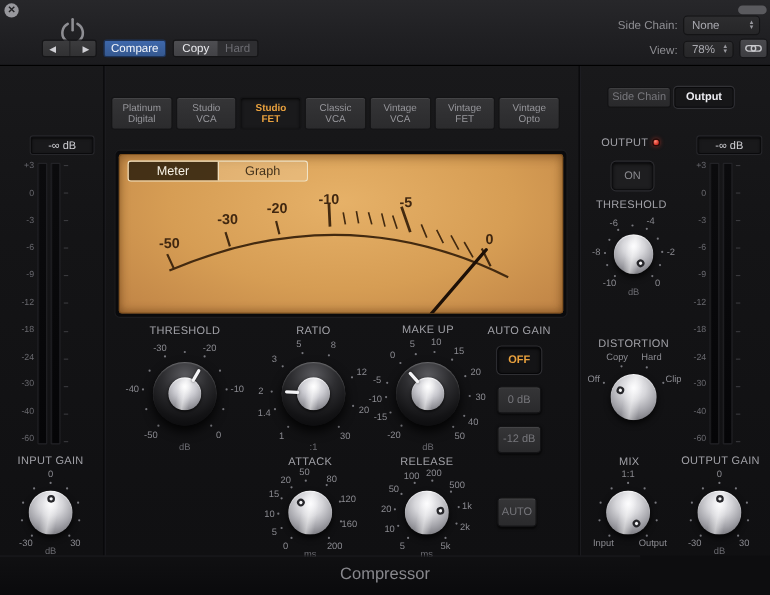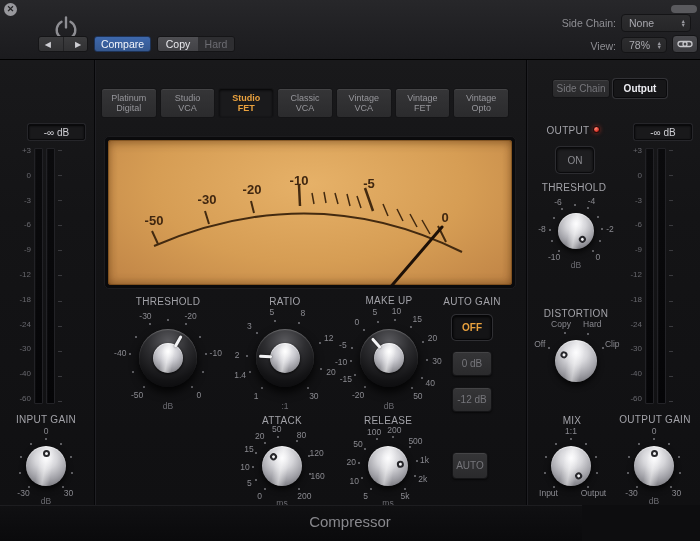--- a/index.html
+++ b/index.html
@@ -252,20 +252,24 @@
                  M280,76 L275,64 M295,81 L289,69 M309,87 L302,74 M322,94 L314,80" fill="none" stroke="#432a10" stroke-width="1.5"></path>
         <text x="46" y="85" text-anchor="middle" font-size="13" font-weight="bold" fill="#402710">-50</text>
         <text x="99" y="64" text-anchor="middle" font-size="13" font-weight="bold" fill="#402710">-30</text>
         <text x="144" y="54" text-anchor="middle" font-size="13" font-weight="bold" fill="#402710">-20</text>
         <text x="191" y="45" text-anchor="middle" font-size="13" font-weight="bold" fill="#402710">-10</text>
         <text x="261" y="48" text-anchor="middle" font-size="13" font-weight="bold" fill="#402710">-5</text>
         <text x="337" y="82" text-anchor="middle" font-size="13" font-weight="bold" fill="#402710">0</text>
         <line x1="280" y1="150" x2="334" y2="87" stroke="#1d1007" stroke-width="3" stroke-linecap="round"></line>
       </svg>
     </div>
+    <div id="vu-toggle">
+      <div class="vu-tab on">Meter</div>
+      <div class="vu-tab off">Graph</div>
+    </div>
 
     <div class="sec-label" style="left:168px; top:241px;">THRESHOLD</div>
     <div class="sec-label" style="left:285px; top:241px;">RATIO</div>
     <div class="sec-label" style="left:389px; top:240px;">MAKE UP</div>
     <div class="sec-label" style="left:472px; top:241px;">AUTO GAIN</div>
     <div class="sec-label" style="left:282px; top:360px;">ATTACK</div>
     <div class="sec-label" style="left:388px; top:360px;">RELEASE</div>
     <div class="sec-label" style="left:568px; top:70px;">OUTPUT</div>
     <div class="sec-label" style="left:574px; top:127px;">THRESHOLD</div>
     <div class="sec-label" style="left:576px; top:253px;">DISTORTION</div>

